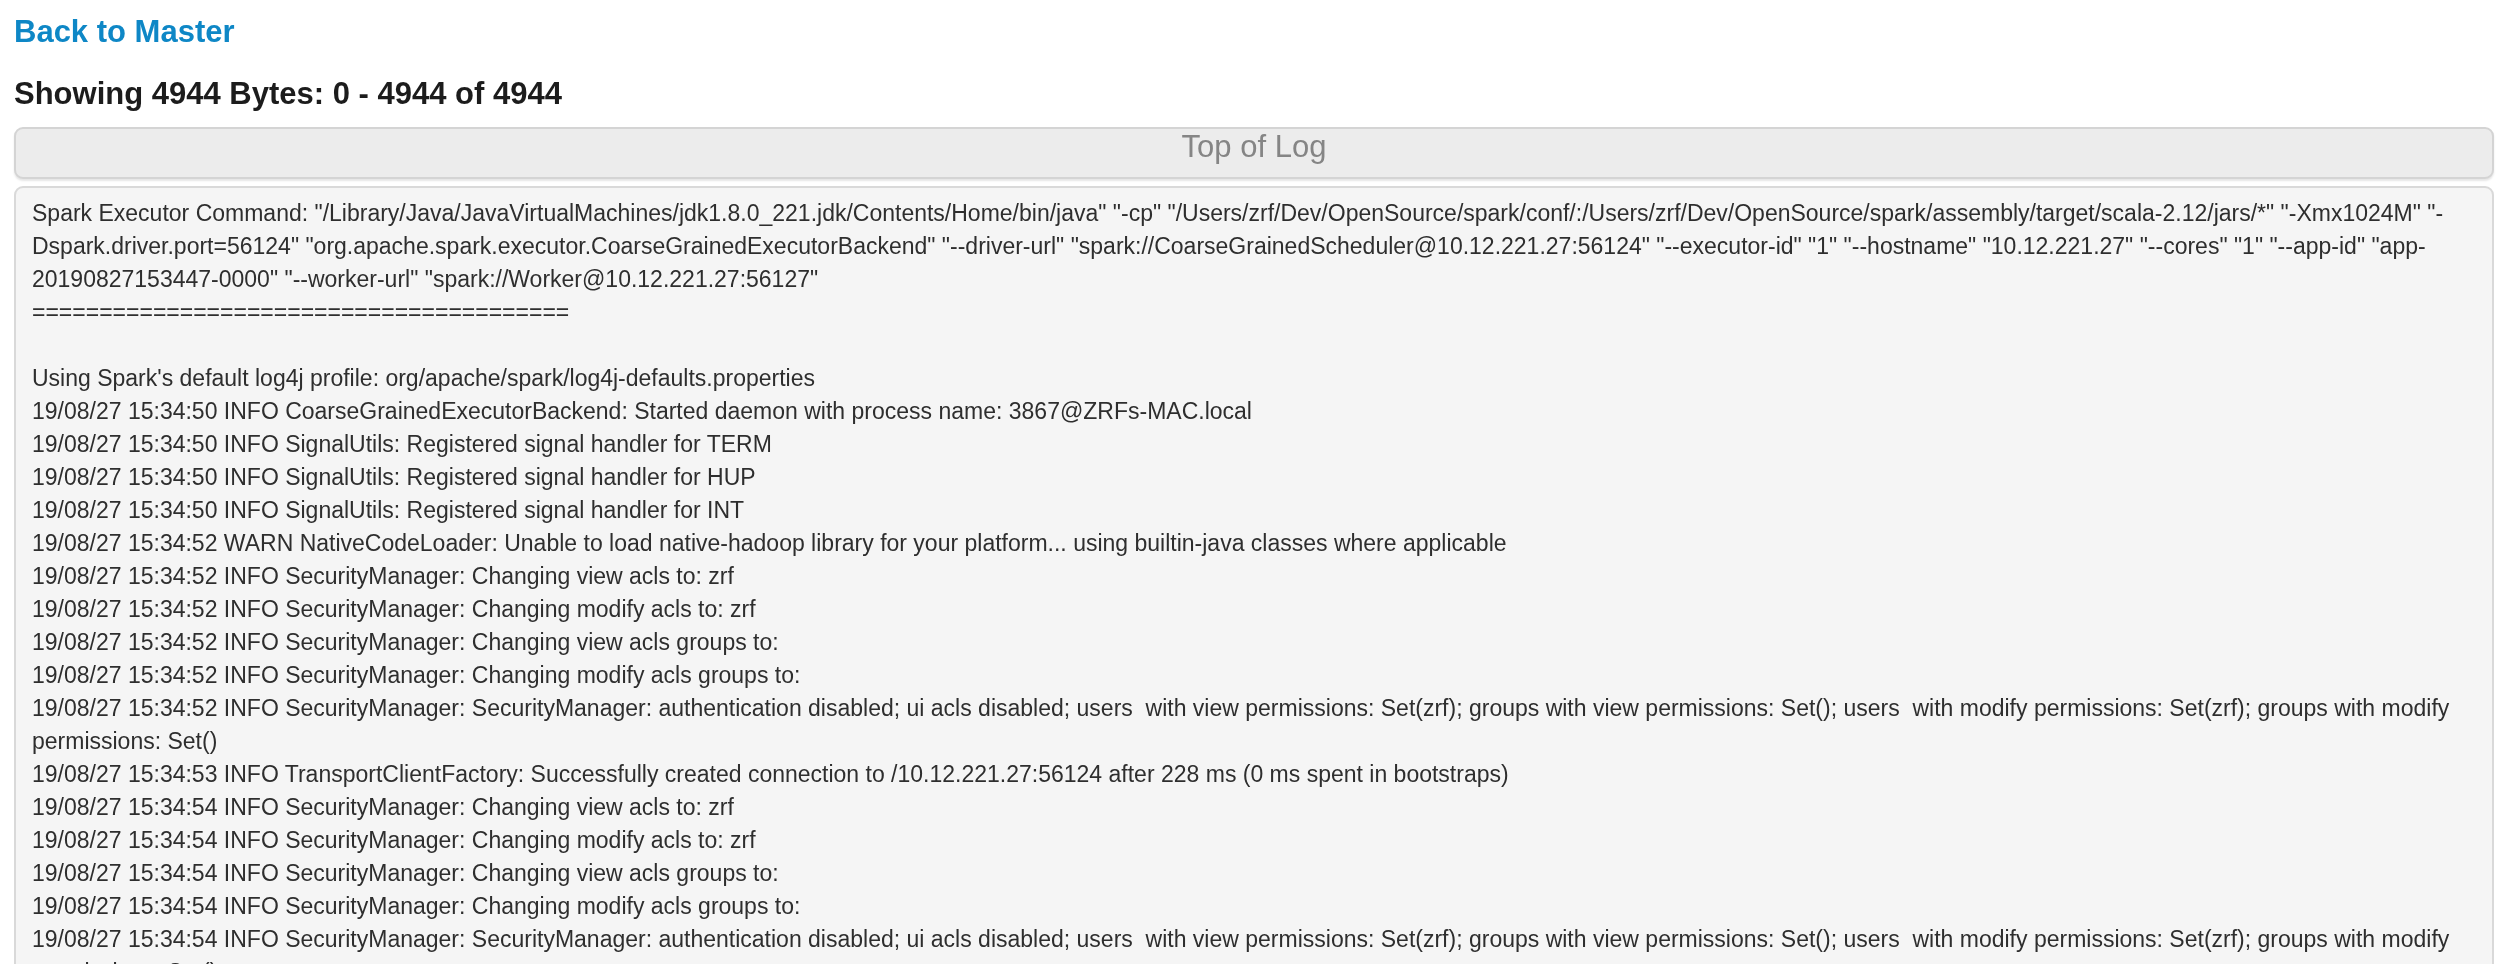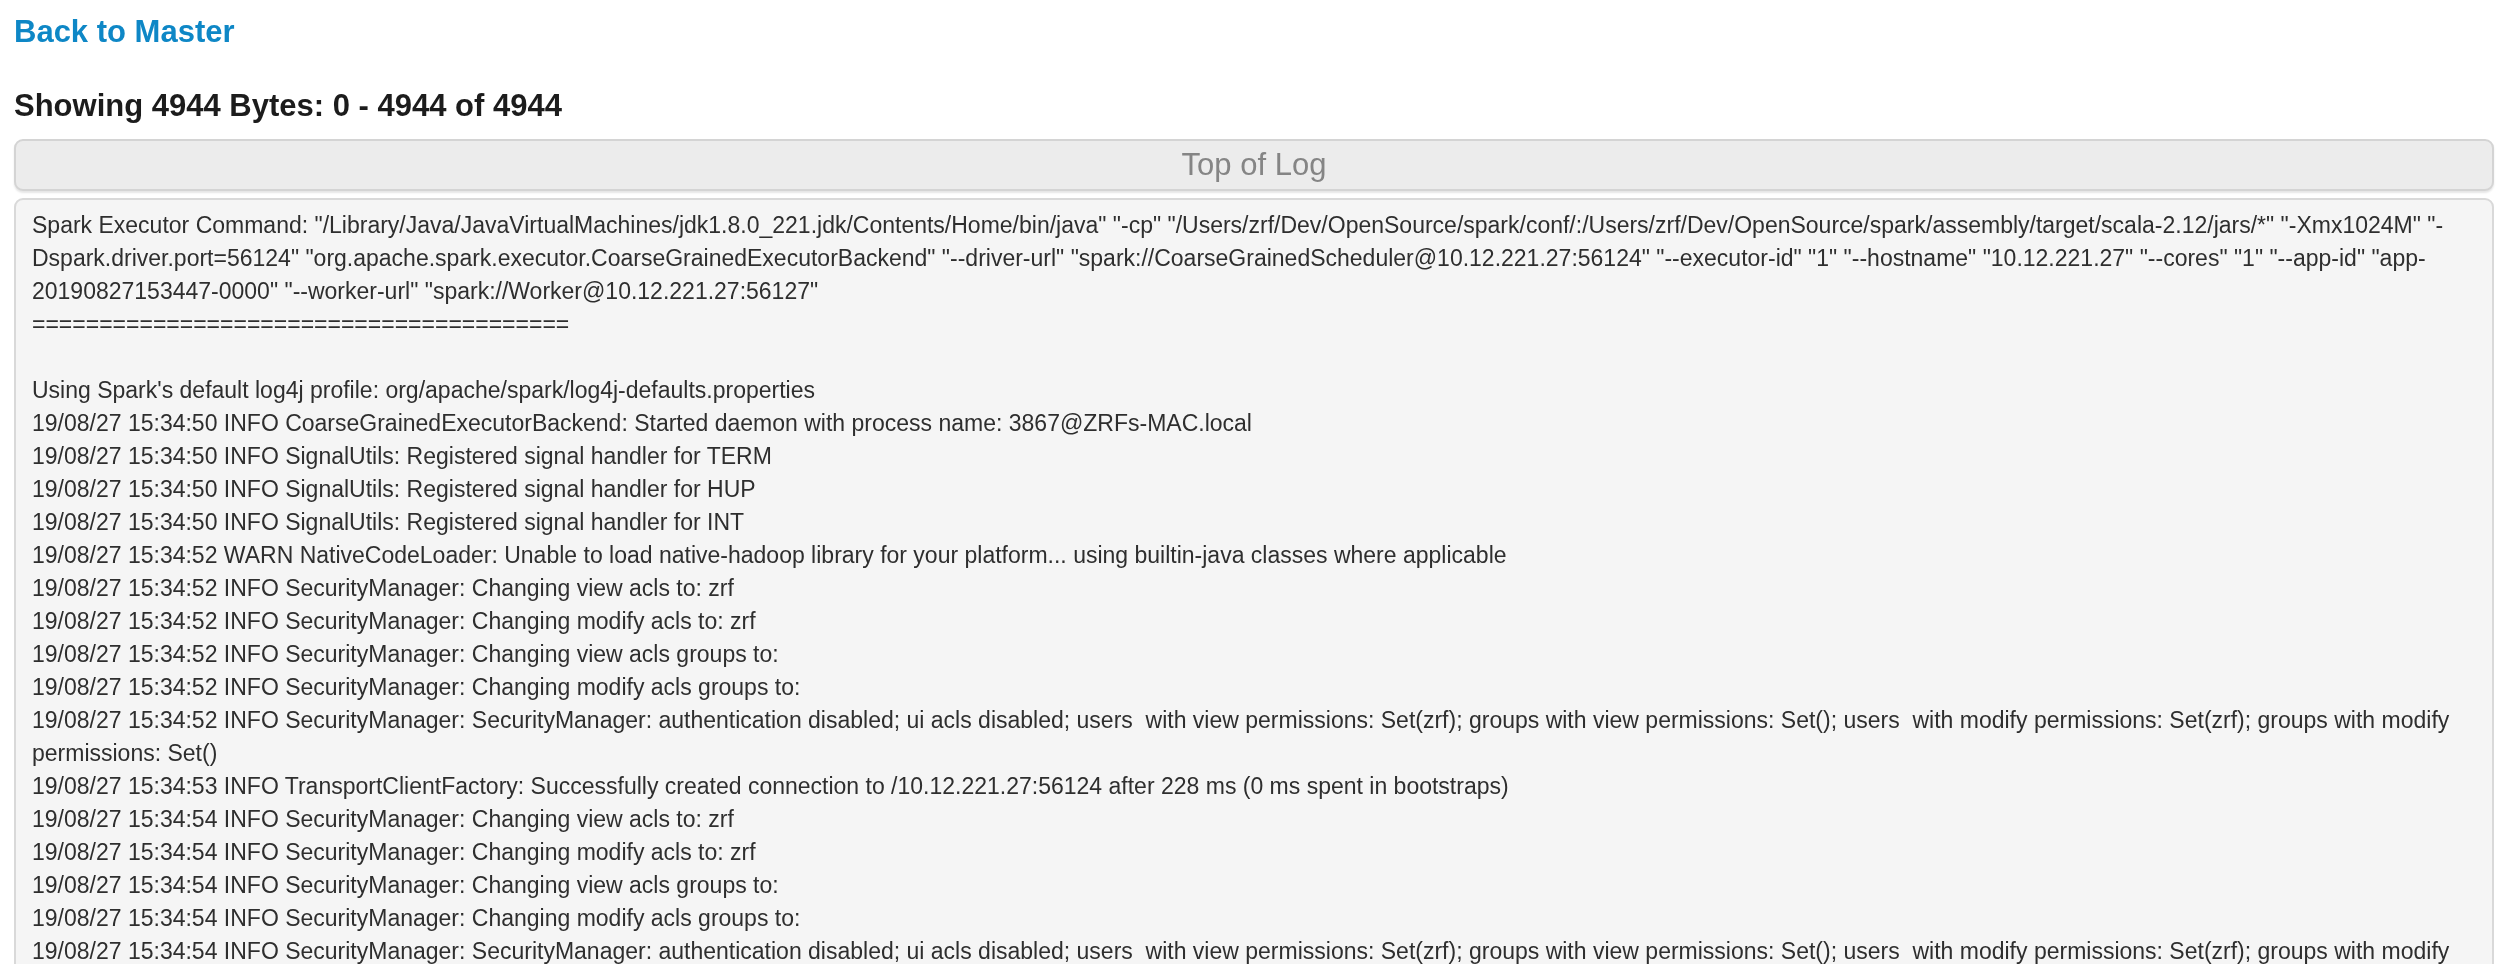--- a/index.html
+++ b/index.html
@@ -20,41 +20,41 @@
     font-family: "Liberation Sans", "DejaVu Sans", sans-serif;
   }
   body {
     width: 2510px;
     height: 964px;
     padding: 12px 16px 0 14px;
     overflow: hidden;
   }
   .back-link {
     display: inline-block;
-    margin: 2px 0 12px 0;
+    margin: 2px 0 0 0;
     font-size: 31px;
     font-weight: 700;
     color: var(--link);
     text-decoration: none;
     cursor: pointer;
   }
   .byte-range {
     margin: 26px 0 15px 0;
     font-size: 31px;
     font-weight: 700;
     color: var(--byte_text);
   }
   .log-header {
     height: 52px;
     background: var(--header_bg);
     border: 2px solid var(--header_border);
     border-radius: 9px;
     box-shadow: 0 2px 2px rgba(0,0,0,0.10);
     display: flex;
-    align-items: center;
+    align-items: flex-start;
     justify-content: center;
     font-size: 31px;
     color: var(--header_text);
     margin-bottom: 7px;
   }
   .log-box {
     background: var(--log_bg);
     border: 2px solid var(--log_border);
     border-radius: 9px;
     height: 920px;

